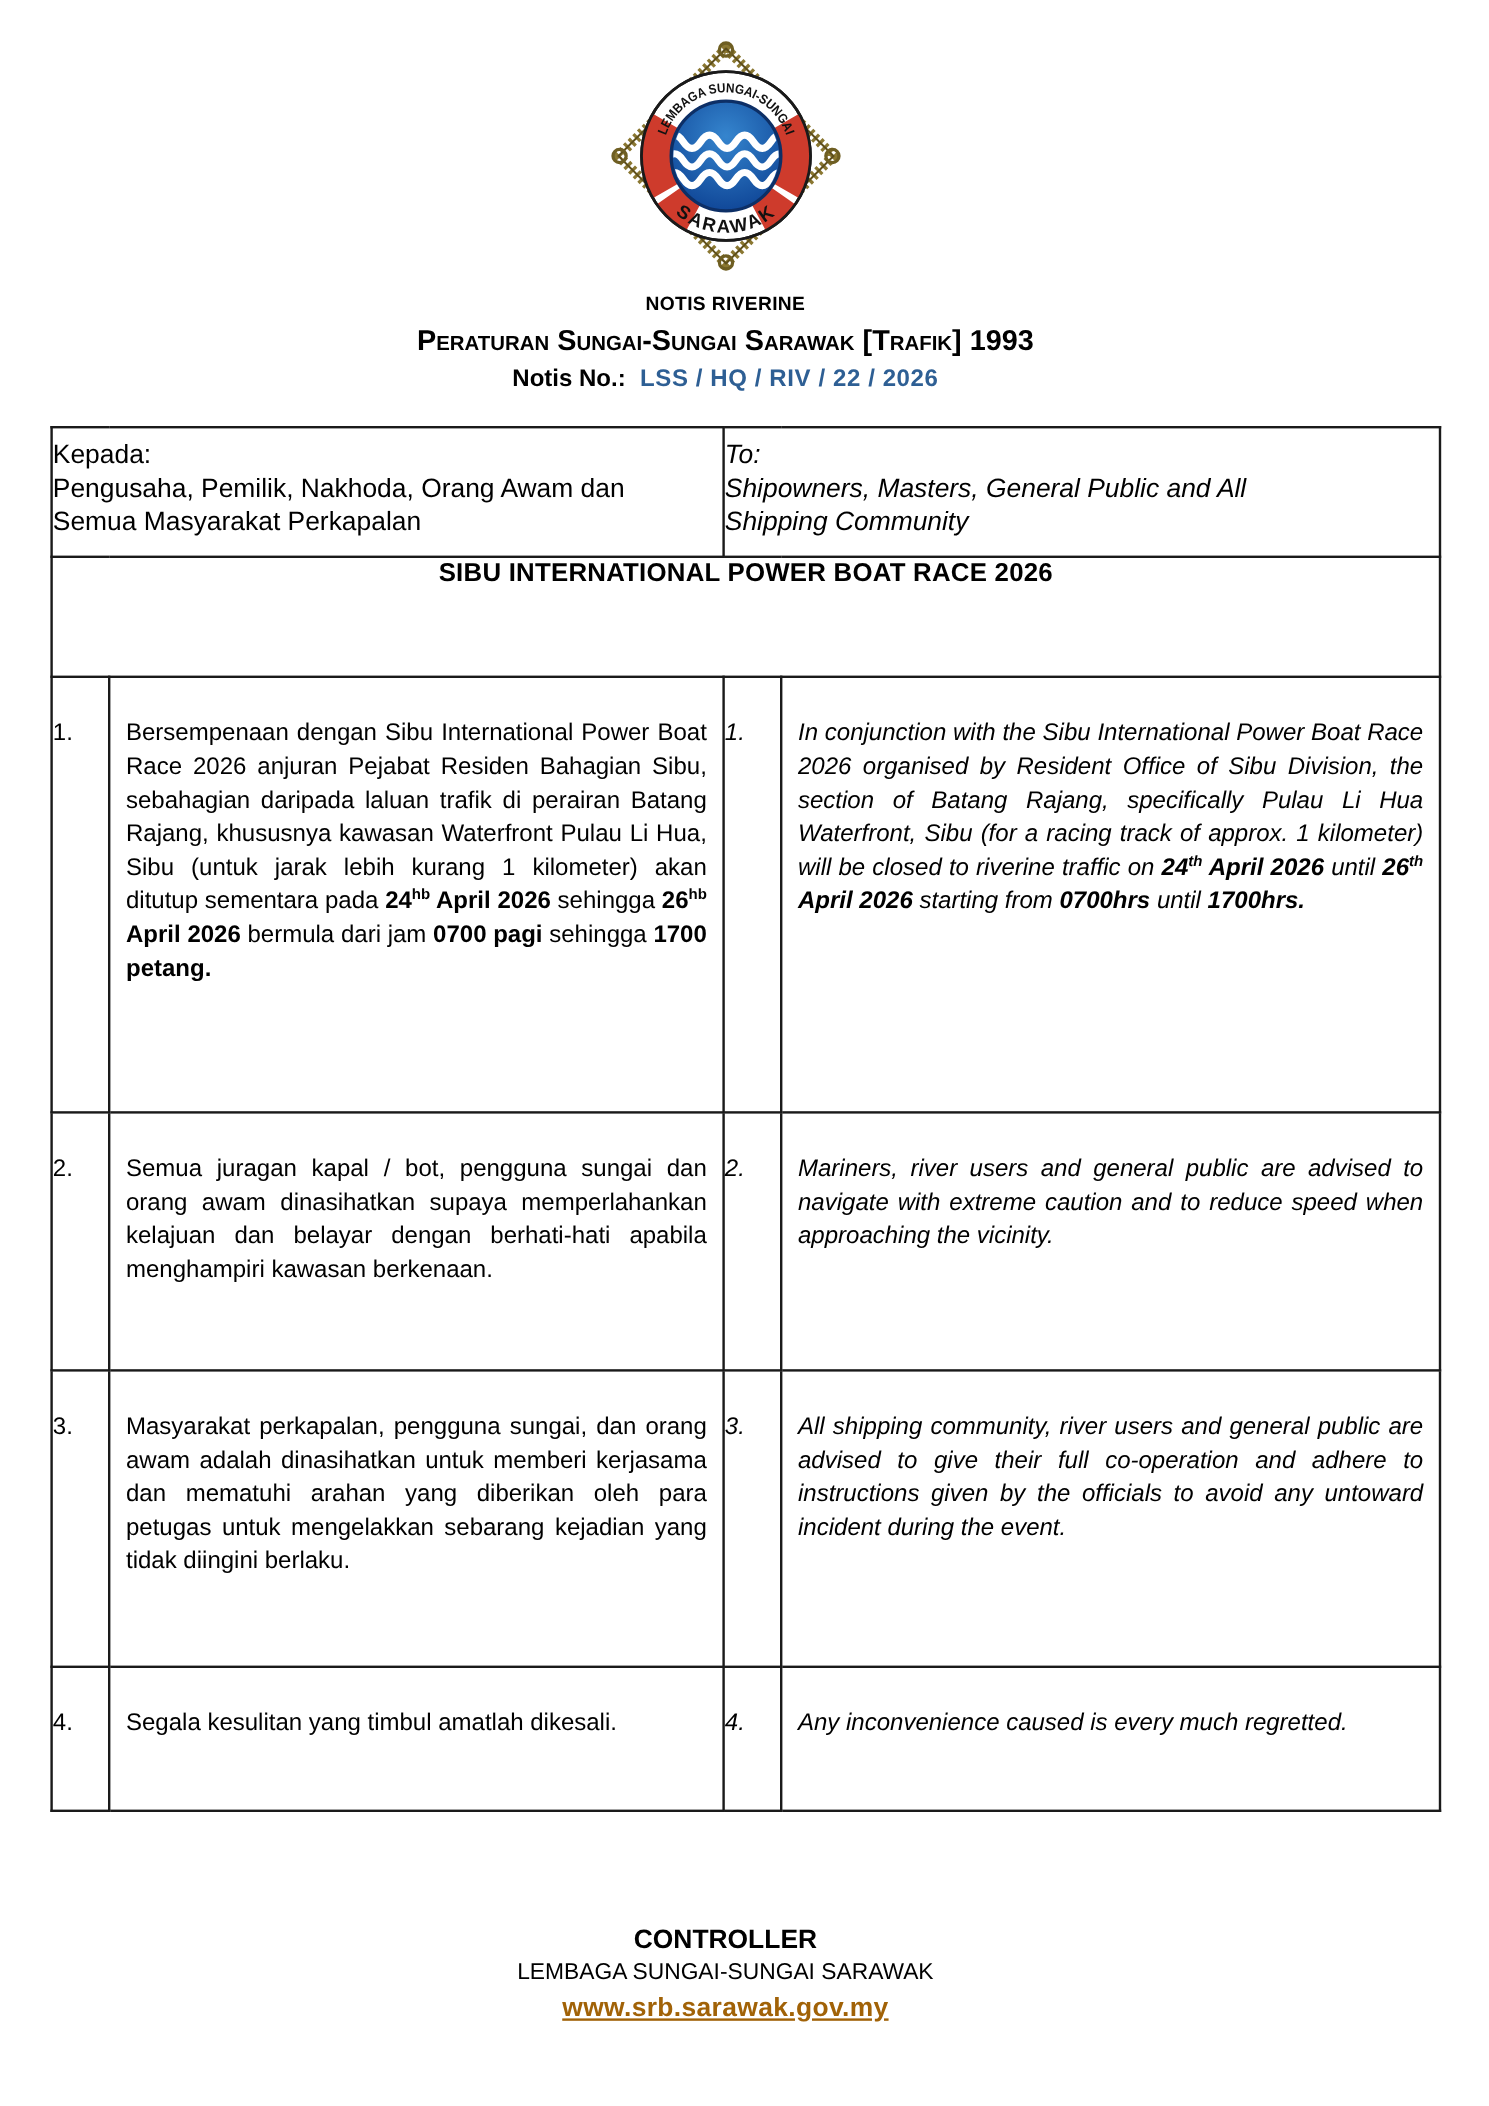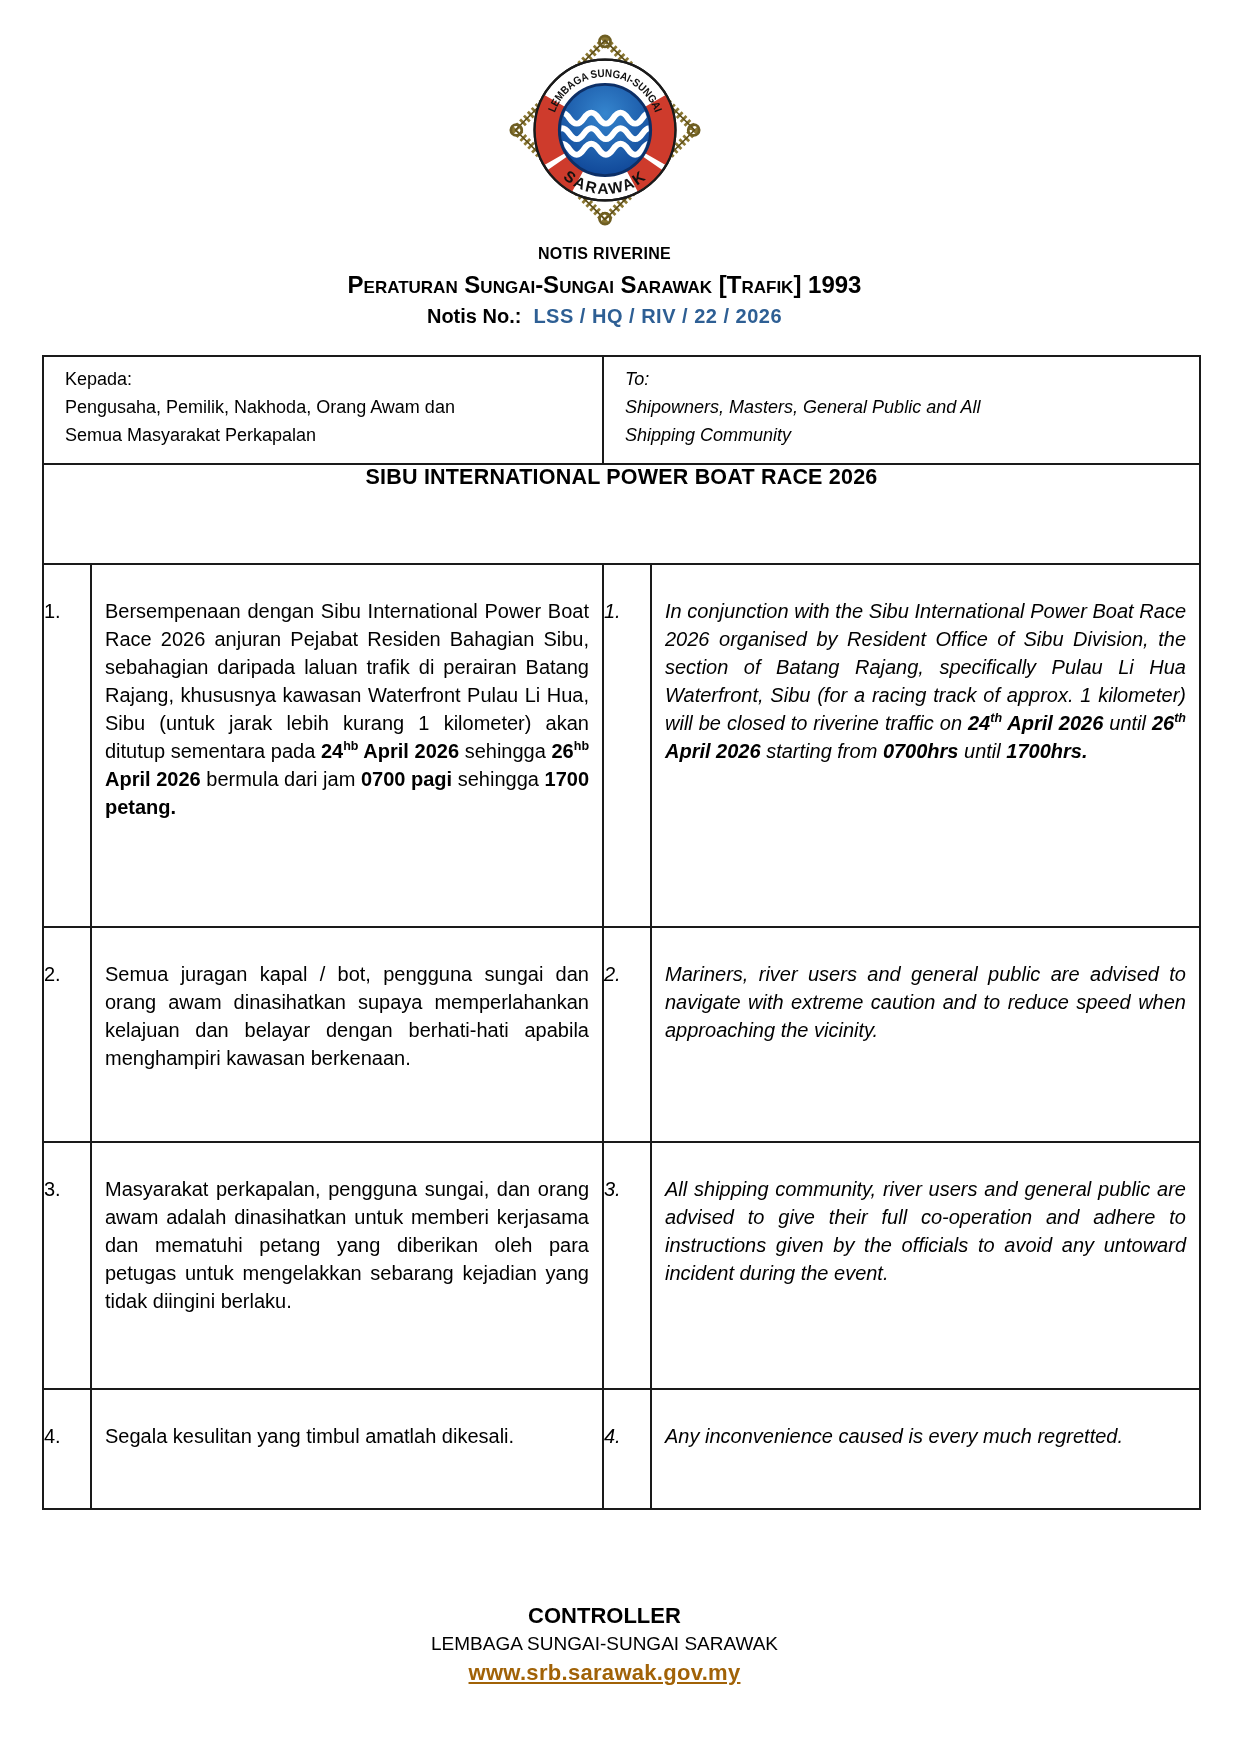--- a/index.html
+++ b/index.html
@@ -22,21 +22,21 @@
   .nn-value { margin-left:12px; letter-spacing:0.5px; }
 
   table.notice-table {
     margin-left:42px; margin-top:24px;
     width:1157px;
     border-collapse:collapse;
     table-layout:fixed;
   }
   .notice-table td { border:2px solid #1a1a1a; vertical-align:top; }
 
-  .addr-row td { height:108px; padding:8px 13px 10px 21px; font-size:18px; line-height:28px; text-align:left; }
+  .addr-row td { height:108px; padding:8px 13px 10px 0; font-size:22px; line-height:28px; text-align:left; }
   .addr-cell.en { font-style:italic; }
   .addr-body { white-space:pre-line; }
 
   .subject-cell {
     height:100px; text-align:center; vertical-align:middle;
     font-weight:bold; font-size:21.5px; padding-bottom:6px; letter-spacing:0.2px;
   }
 
   .row-1 td { height:363px; }
   .row-2 td { height:215px; }
@@ -169,21 +169,21 @@
           </td>
           <td class="text-cell en-text">
             <div class="para"><span>Mariners, river users and general public are advised to navigate with extreme caution and to reduce speed when approaching the vicinity.</span></div>
           </td>
         </tr>
         <tr class="body-row row-3">
           <td class="num-cell my-num">
             <div class="para"><span>3.</span></div>
           </td>
           <td class="text-cell my-text">
-            <div class="para"><span>Masyarakat perkapalan, pengguna sungai, dan orang awam adalah dinasihatkan untuk memberi kerjasama dan mematuhi petang yang diberikan oleh para petugas untuk mengelakkan sebarang kejadian yang tidak diingini berlaku.</span></div>
+            <div class="para"><span>Masyarakat perkapalan, pengguna sungai, dan orang awam adalah dinasihatkan untuk memberi kerjasama dan mematuhi arahan yang diberikan oleh para petugas untuk mengelakkan sebarang kejadian yang tidak diingini berlaku.</span></div>
           </td>
           <td class="num-cell en-num">
             <div class="para"><span>3.</span></div>
           </td>
           <td class="text-cell en-text">
             <div class="para"><span>All shipping community, river users and general public are advised to give their full co-operation and adhere to instructions given by the officials to avoid any untoward incident during the event.</span></div>
           </td>
         </tr>
         <tr class="body-row row-4">
           <td class="num-cell my-num">

